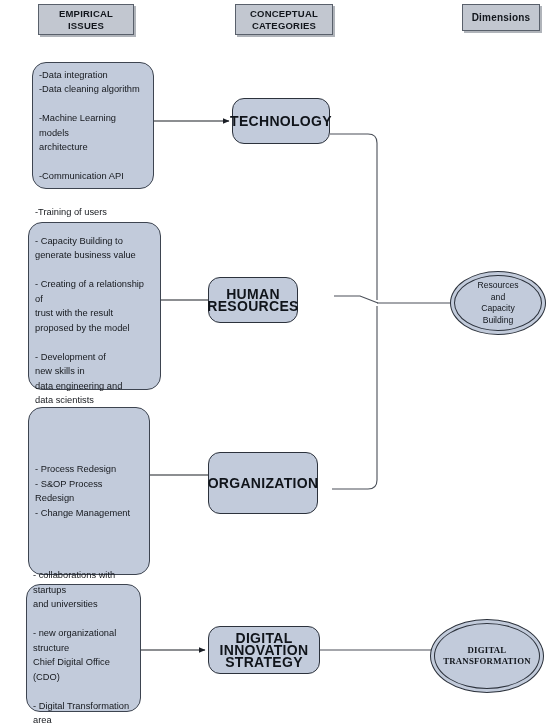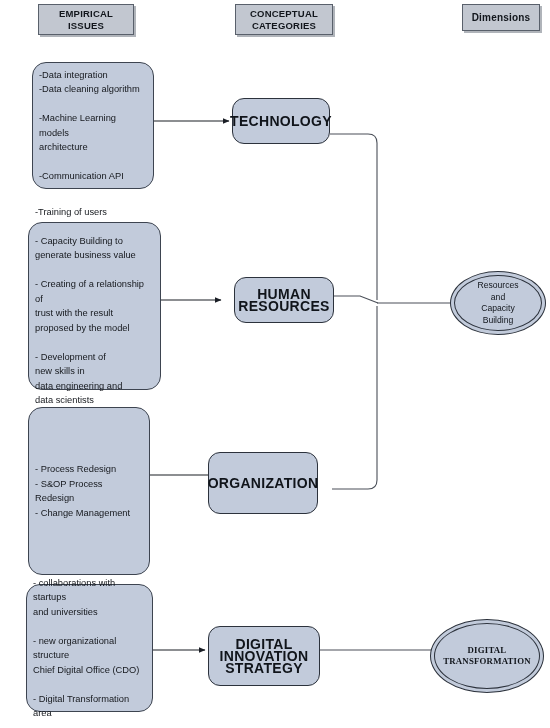--- a/index.html
+++ b/index.html
@@ -55,21 +55,21 @@
     justify-content: center;
     font-size: 9.3px;
     line-height: 14.5px;
     color: #15181d;
     padding: 4px 6px;
     margin-left: 16px;
   }
   #emp-1 { left: 16px; top: 62px;  width: 122px; height: 127px; }
   #emp-2 { left: 12px; top: 222px; width: 133px; height: 168px; }
   #emp-3 { left: 12px; top: 407px; width: 122px; height: 168px; }
-  #emp-4 { left: 10px; top: 584px; width: 127px; height: 128px; }
+  #emp-4 { left: 10px; top: 584px; width: 115px; height: 128px; }
 
   .emp-txt { white-space: pre-line; }
 
   
   .cat-box {
     position: absolute;
     background: #c2cbdb;
     border: 1px solid #2c323c;
     border-radius: 12px;
     box-sizing: border-box;
@@ -77,23 +77,23 @@
     align-items: center;
     justify-content: center;
     text-align: center;
     font-size: 14px;
     font-weight: bold;
     line-height: 12px;
     letter-spacing: 0.3px;
     color: #10141a;
   }
   #cat-technology { left: 232px; top: 98px;  width: 98px;  height: 46px; }
-  #cat-hr         { left: 234px; top: 277px; width: 100px; height: 46px; }
+  #cat-hr         { left: 208px; top: 277px; width: 90px; height: 46px; }
   #cat-org        { left: 208px; top: 452px; width: 110px; height: 62px; }
-  #cat-dis        { left: 208px; top: 626px; width: 112px; height: 60px; }
+  #cat-dis        { left: 208px; top: 626px; width: 112px; height: 48px; }
 
   
   .dim-ellipse {
     position: absolute;
     background: #c2cbdb;
     border: 1px solid #2c323c;
     border-radius: 50%;
     box-sizing: border-box;
   }
   .dim-inner {

